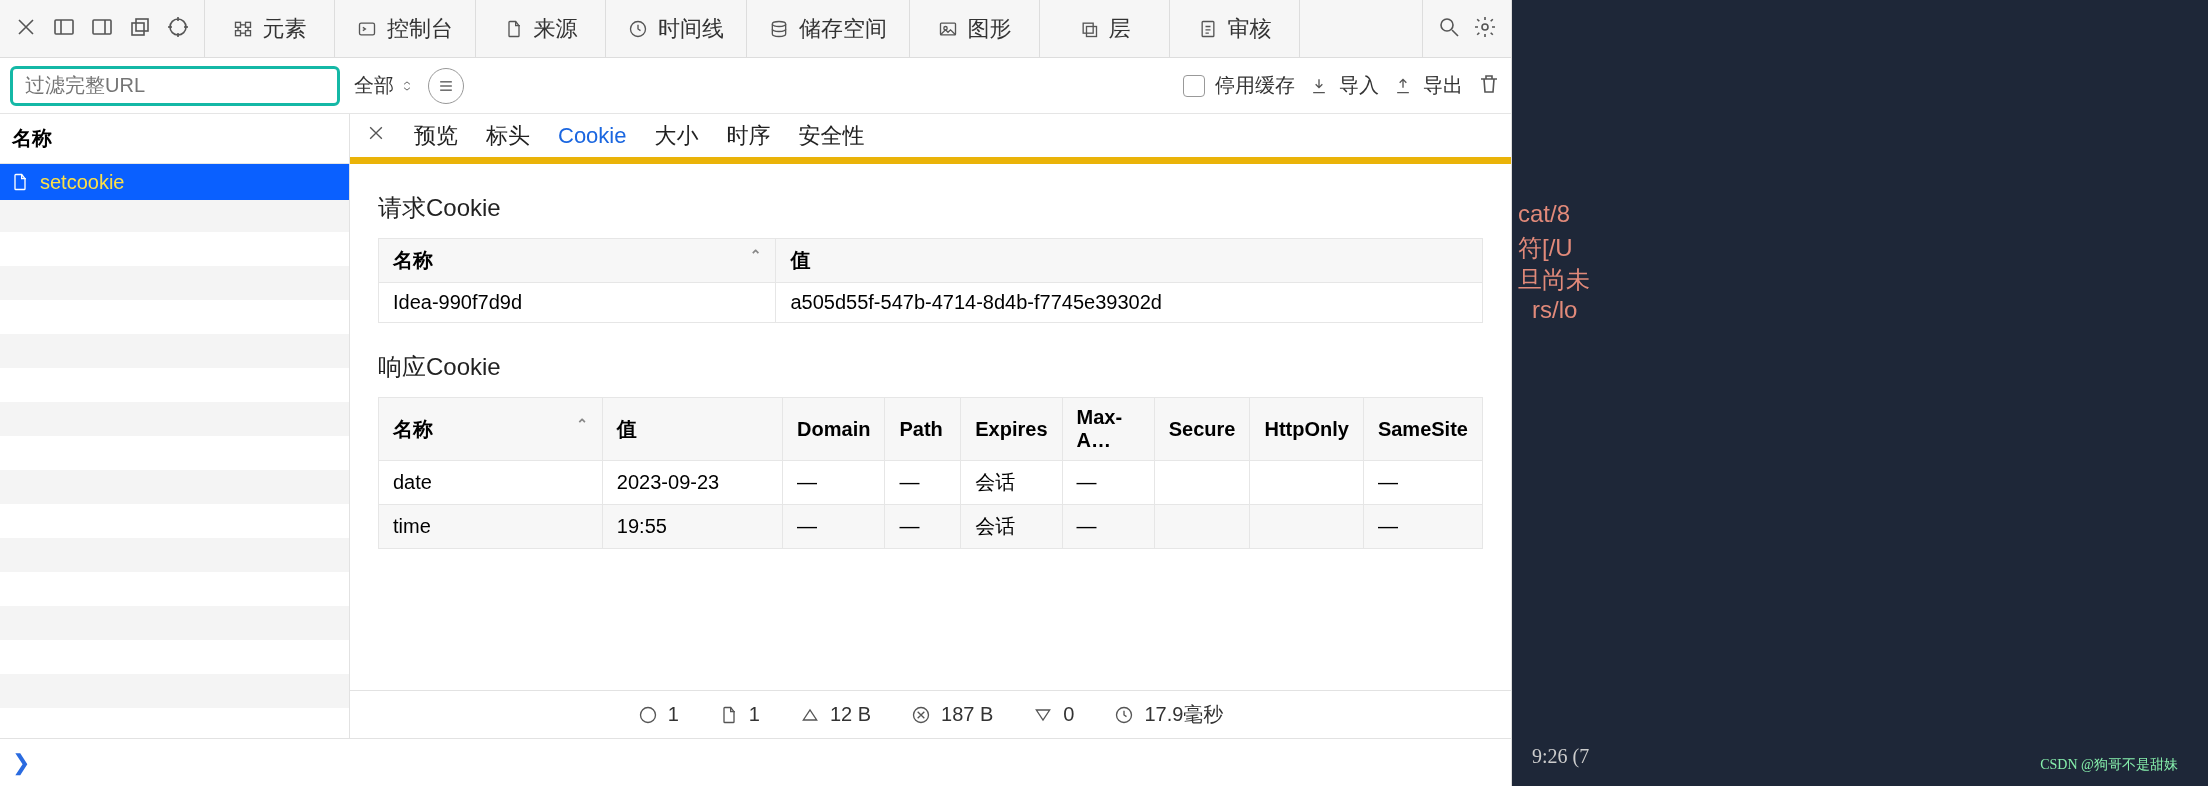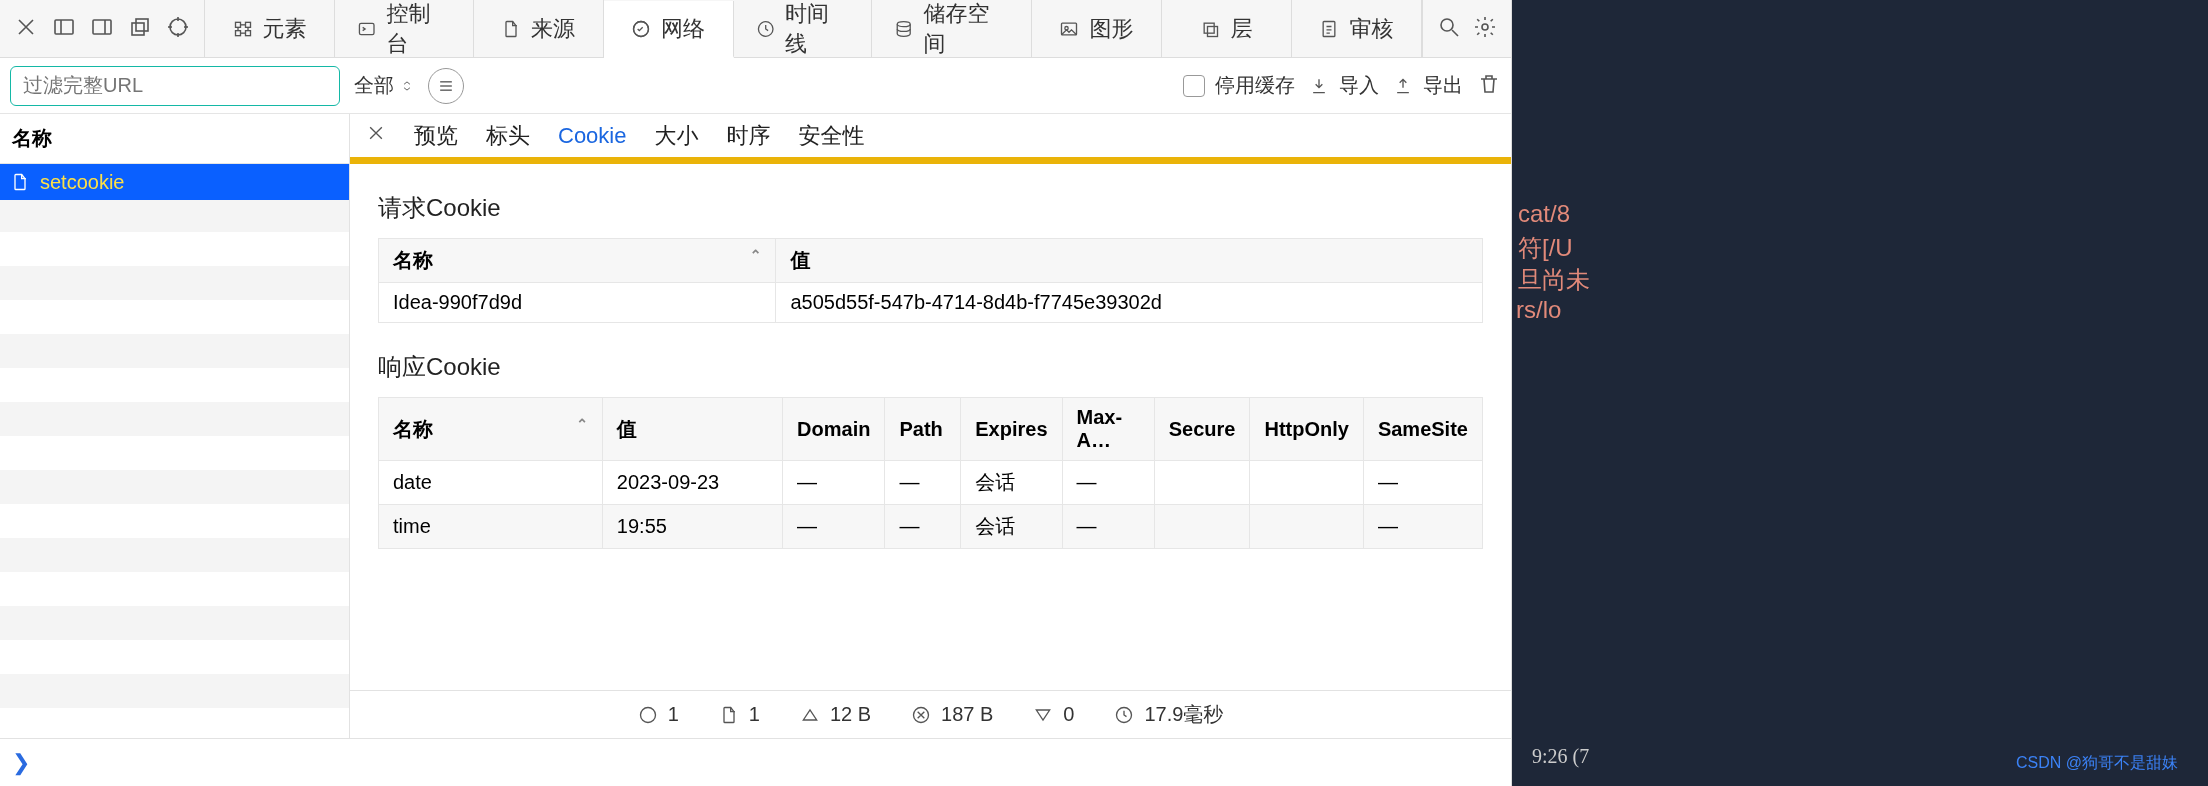--- a/index.html
+++ b/index.html
@@ -1,32 +1,32 @@
 <!DOCTYPE html>
 <html><head>
 <meta charset="utf-8">
 <style>
 * { margin: 0; padding: 0; box-sizing: border-box; font-family: -apple-system, BlinkMacSystemFont, "Segoe UI", Arial, sans-serif; }
 html, body { width: 2208px; height: 786px; overflow: hidden; background: #2a2a40; }
 .app { display: flex; width: 100%; height: 100%; }
 .devtools { width: 1512px; height: 100%; background: #fff; display: flex; flex-direction: column; border-right: 1px solid #ddd; }
 .side-panel { flex: 1; background: #1e2738; position: relative; color: #e28a7a; font-size: 24px; font-family: monospace; }
 .side-panel .txt { position: absolute; }
-.side-panel .watermark { position:absolute; bottom:12px; right:30px; color:#3b82f6; font-size:16px; font-family: Liberation Sans, sans-serif; }
+.side-panel .watermark { position:absolute; bottom:12px; right:30px; color:#86efac; font-size:14px; font-family: Liberation Serif, serif; }
 
 .toolbar { height: 58px; background: #f6f6f6; display: flex; align-items: center; border-bottom: 1px solid #ddd; }
 .toolbar .tool-left { display:flex; align-items:center; gap: 14px; padding: 0 14px; border-right:1px solid #ddd; height:100%;}
 .toolbar .tool-left svg, .toolbar .tool-left span { color:#555; }
 .toolbar .tabs { display:flex; height:100%; flex:1;}
 .toolbar .tab { display:flex; align-items:center; justify-content:center; gap:10px; padding:0 22px; height:100%; border-right:1px solid #ddd; color:#333; font-size:22px; cursor:pointer; min-width:130px;}
 .toolbar .tab.active { background:#fff; border-bottom:2px solid #fff; position:relative; top:1px;}
 .toolbar .tool-right { display:flex; align-items:center; gap:12px; padding:0 14px; border-left:1px solid #ddd; height:100%;}
 
 .filterbar { height:56px; display:flex; align-items:center; padding:0 10px; background:#fff; border-bottom:1px solid #e5e5e5; gap:14px;}
-.filterbar .url-filter { width:330px; height:40px; border:1px solid #14b8a6; border-radius:6px; padding:0 12px; font-size:20px; color:#888;}
+.filterbar .url-filter { width:330px; height:40px; border:3px solid #14b8a6; border-radius:6px; padding:0 12px; font-size:20px; color:#888;}
 .filterbar .all-btn { font-size:20px; color:#333; display:flex; align-items:center; gap:6px;}
 .filterbar .circ-btn { width:36px; height:36px; border:1.5px solid #999; border-radius:50%; display:flex; align-items:center; justify-content:center; color:#666;}
 .filterbar .spacer { flex:1; }
 .filterbar .cb { width:22px; height:22px; border:1.5px solid #999; border-radius:4px; }
 .filterbar .ctrl { display:flex; align-items:center; gap:10px; font-size:20px; color:#333; }
 
 .main { flex:1; display:flex; min-height:0; }
 .sidebar { width:350px; border-right:1px solid #e2e2e2; display:flex; flex-direction:column; }
 .sidebar-header { height:50px; display:flex; align-items:center; padding:0 12px; font-size:20px; font-weight:600; border-bottom:1px solid #e5e5e5; background:#fff;}
 .sidebar-list { flex:1; background:repeating-linear-gradient(#fff,#fff 34px,#f4f4f4 34px,#f4f4f4 68px);}
@@ -102,28 +102,20 @@
               <path d="M7 10l3 2-3 2"></path>
             </svg>
             <span>控制台</span>
           </div>
         <div class="tab">
             <svg class="icon-sm" viewBox="0 0 24 24">
               <path d="M14 3H7a1 1 0 0 0-1 1v16a1 1 0 0 0 1 1h10a1 1 0 0 0 1-1V8z"></path>
               <path d="M14 3v5h5"></path>
             </svg>
             <span>来源</span>
-          </div>
-        <div class="tab active">
-            <svg class="icon-sm" viewBox="0 0 24 24">
-              <circle cx="12" cy="12" r="9"></circle>
-              <path d="M8 12l2 2 4-4" fill="none"></path>
-              <path d="M12 3a9 9 0 0 1 0 18M12 3a9 9 0 0 0 0 18" fill="none"></path>
-            </svg>
-            <span>网络</span>
           </div>
         <div class="tab">
             <svg class="icon-sm" viewBox="0 0 24 24">
               <circle cx="12" cy="12" r="9"></circle>
               <path d="M12 7v5l3 2"></path>
             </svg>
             <span>时间线</span>
           </div>
         <div class="tab">
             <svg class="icon-sm" viewBox="0 0 24 24">
@@ -354,17 +346,17 @@
 
     <div class="console-line">
         <span class="chev">❯</span>
       </div>
   </div>
 
   <div class="side-panel">
     <div class="txt" style="top:200px;left:6px">cat/8</div>
     <div class="txt" style="top:232px;left:6px">符[/U</div>
     <div class="txt" style="top:264px;left:6px">旦尚未</div>
-    <div class="txt" style="top:296px;left:4px">rs/lo</div>
+    <div class="txt" style="top:296px;left:20px">rs/lo</div>
     <div style="position:absolute;bottom:18px;left:20px;color:#ccc;font-size:20px;font-family:Liberation Serif, serif">9:26 (7</div>
     <div class="watermark">CSDN @狗哥不是甜妹</div>
   </div>
 </div>
 
 </body></html>

